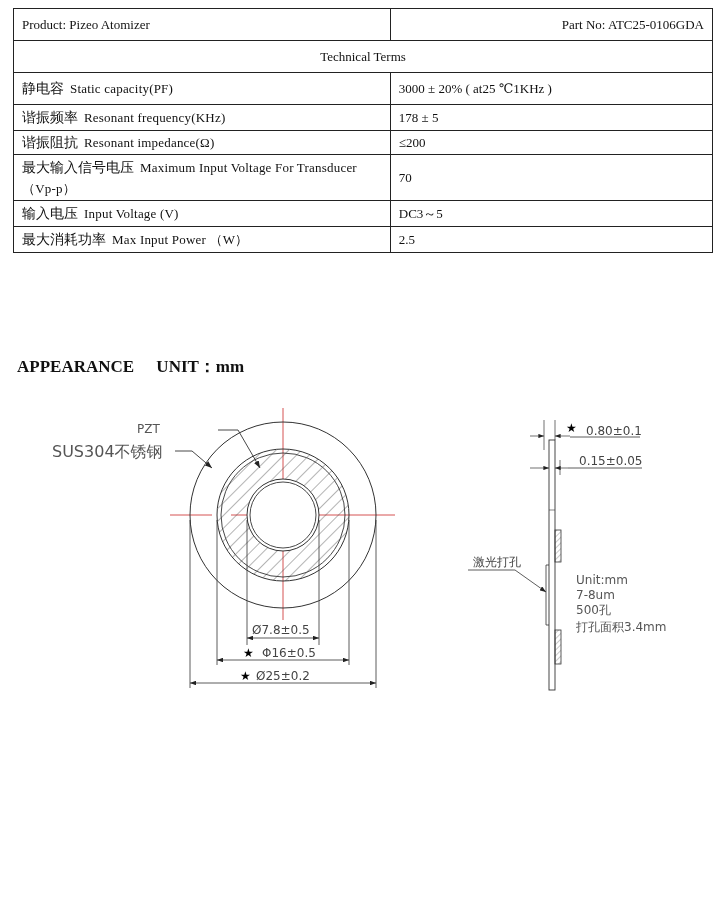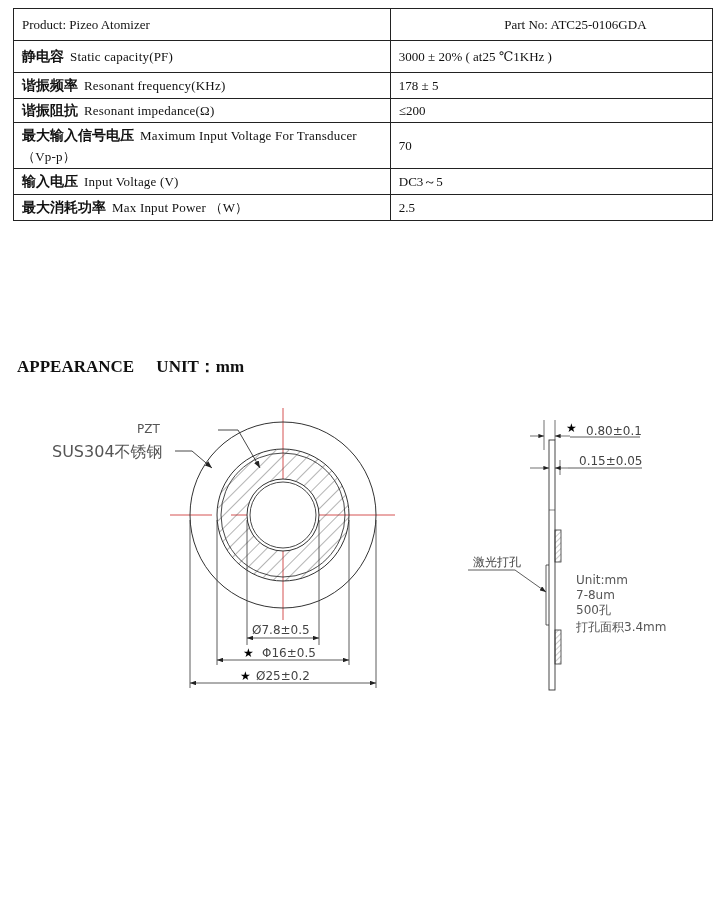--- a/index.html
+++ b/index.html
@@ -4,42 +4,45 @@
 <style>
   html, body { margin: 0; padding: 0; background: #ffffff; }
   body { width: 726px; height: 900px; position: relative; overflow: hidden;
          font-family: "Liberation Serif", "DejaVu Serif", serif; color: #111; }
   .spec-table { position: absolute; left: 13px; top: 8px; width: 700px;
                 border-collapse: collapse; table-layout: fixed; font-size: 13px; }
   .spec-table td { border: 1px solid #222; padding: 0 8px; vertical-align: middle; line-height: 18px; }
   .spec-table .c-left { width: 359px; }
   .spec-table .c-right { width: 307px; text-align: center; }
   .spec-table .lbl { text-align: left; }
-  .cn { font-family: "DejaVu Sans", sans-serif; font-size: 14px; margin-right: 6px; font-weight: bold; }
+  .cn { font-family: "DejaVu Sans", sans-serif; font-size: 14px; margin-right: 6px; }
   .en { letter-spacing: 0.2px; }
   .center { text-align: center; }
   .appearance { position: absolute; left: 17px; top: 355px; font-weight: bold;
                 font-size: 17px; font-family: "Liberation Serif", serif; }
   .appearance span { display: inline-block; text-align: center; }
   .appearance .unit { margin-left: 18px; }
   .drawing { position: absolute; left: 0; top: 390px; }
   .drawing text { font-family: "DejaVu Sans", sans-serif; }
 </style>
 </head>
 <body>
 
 <table class="spec-table">
   <colgroup>
       <col class="c-left">
       <col class="c-right">
     </colgroup>
   <tbody>
   <tr style="height:32px">
     <td class="lbl">Product: Pizeo Atomizer</td>
-    <td style="text-align:center;padding-left:56px">Part No: ATC25-0106GDA</td>
+    <td style="text-align:right;padding-left:56px">Part No: ATC25-0106GDA</td>
+  </tr>
+  <tr style="height:32px">
+    <td colspan="2" class="center">Technical Terms</td>
   </tr>
   <tr style="height:32px">
     <td class="lbl"><span class="cn">静电容</span><span class="en">Static capacity(PF)</span></td>
     <td>3000 ± 20% ( at25 ℃1KHz )</td>
   </tr>
   <tr style="height:26px">
     <td class="lbl"><span class="cn">谐振频率</span><span class="en">Resonant frequency(KHz)</span></td>
     <td>178 ± 5</td>
   </tr>
   <tr style="height:24px">

